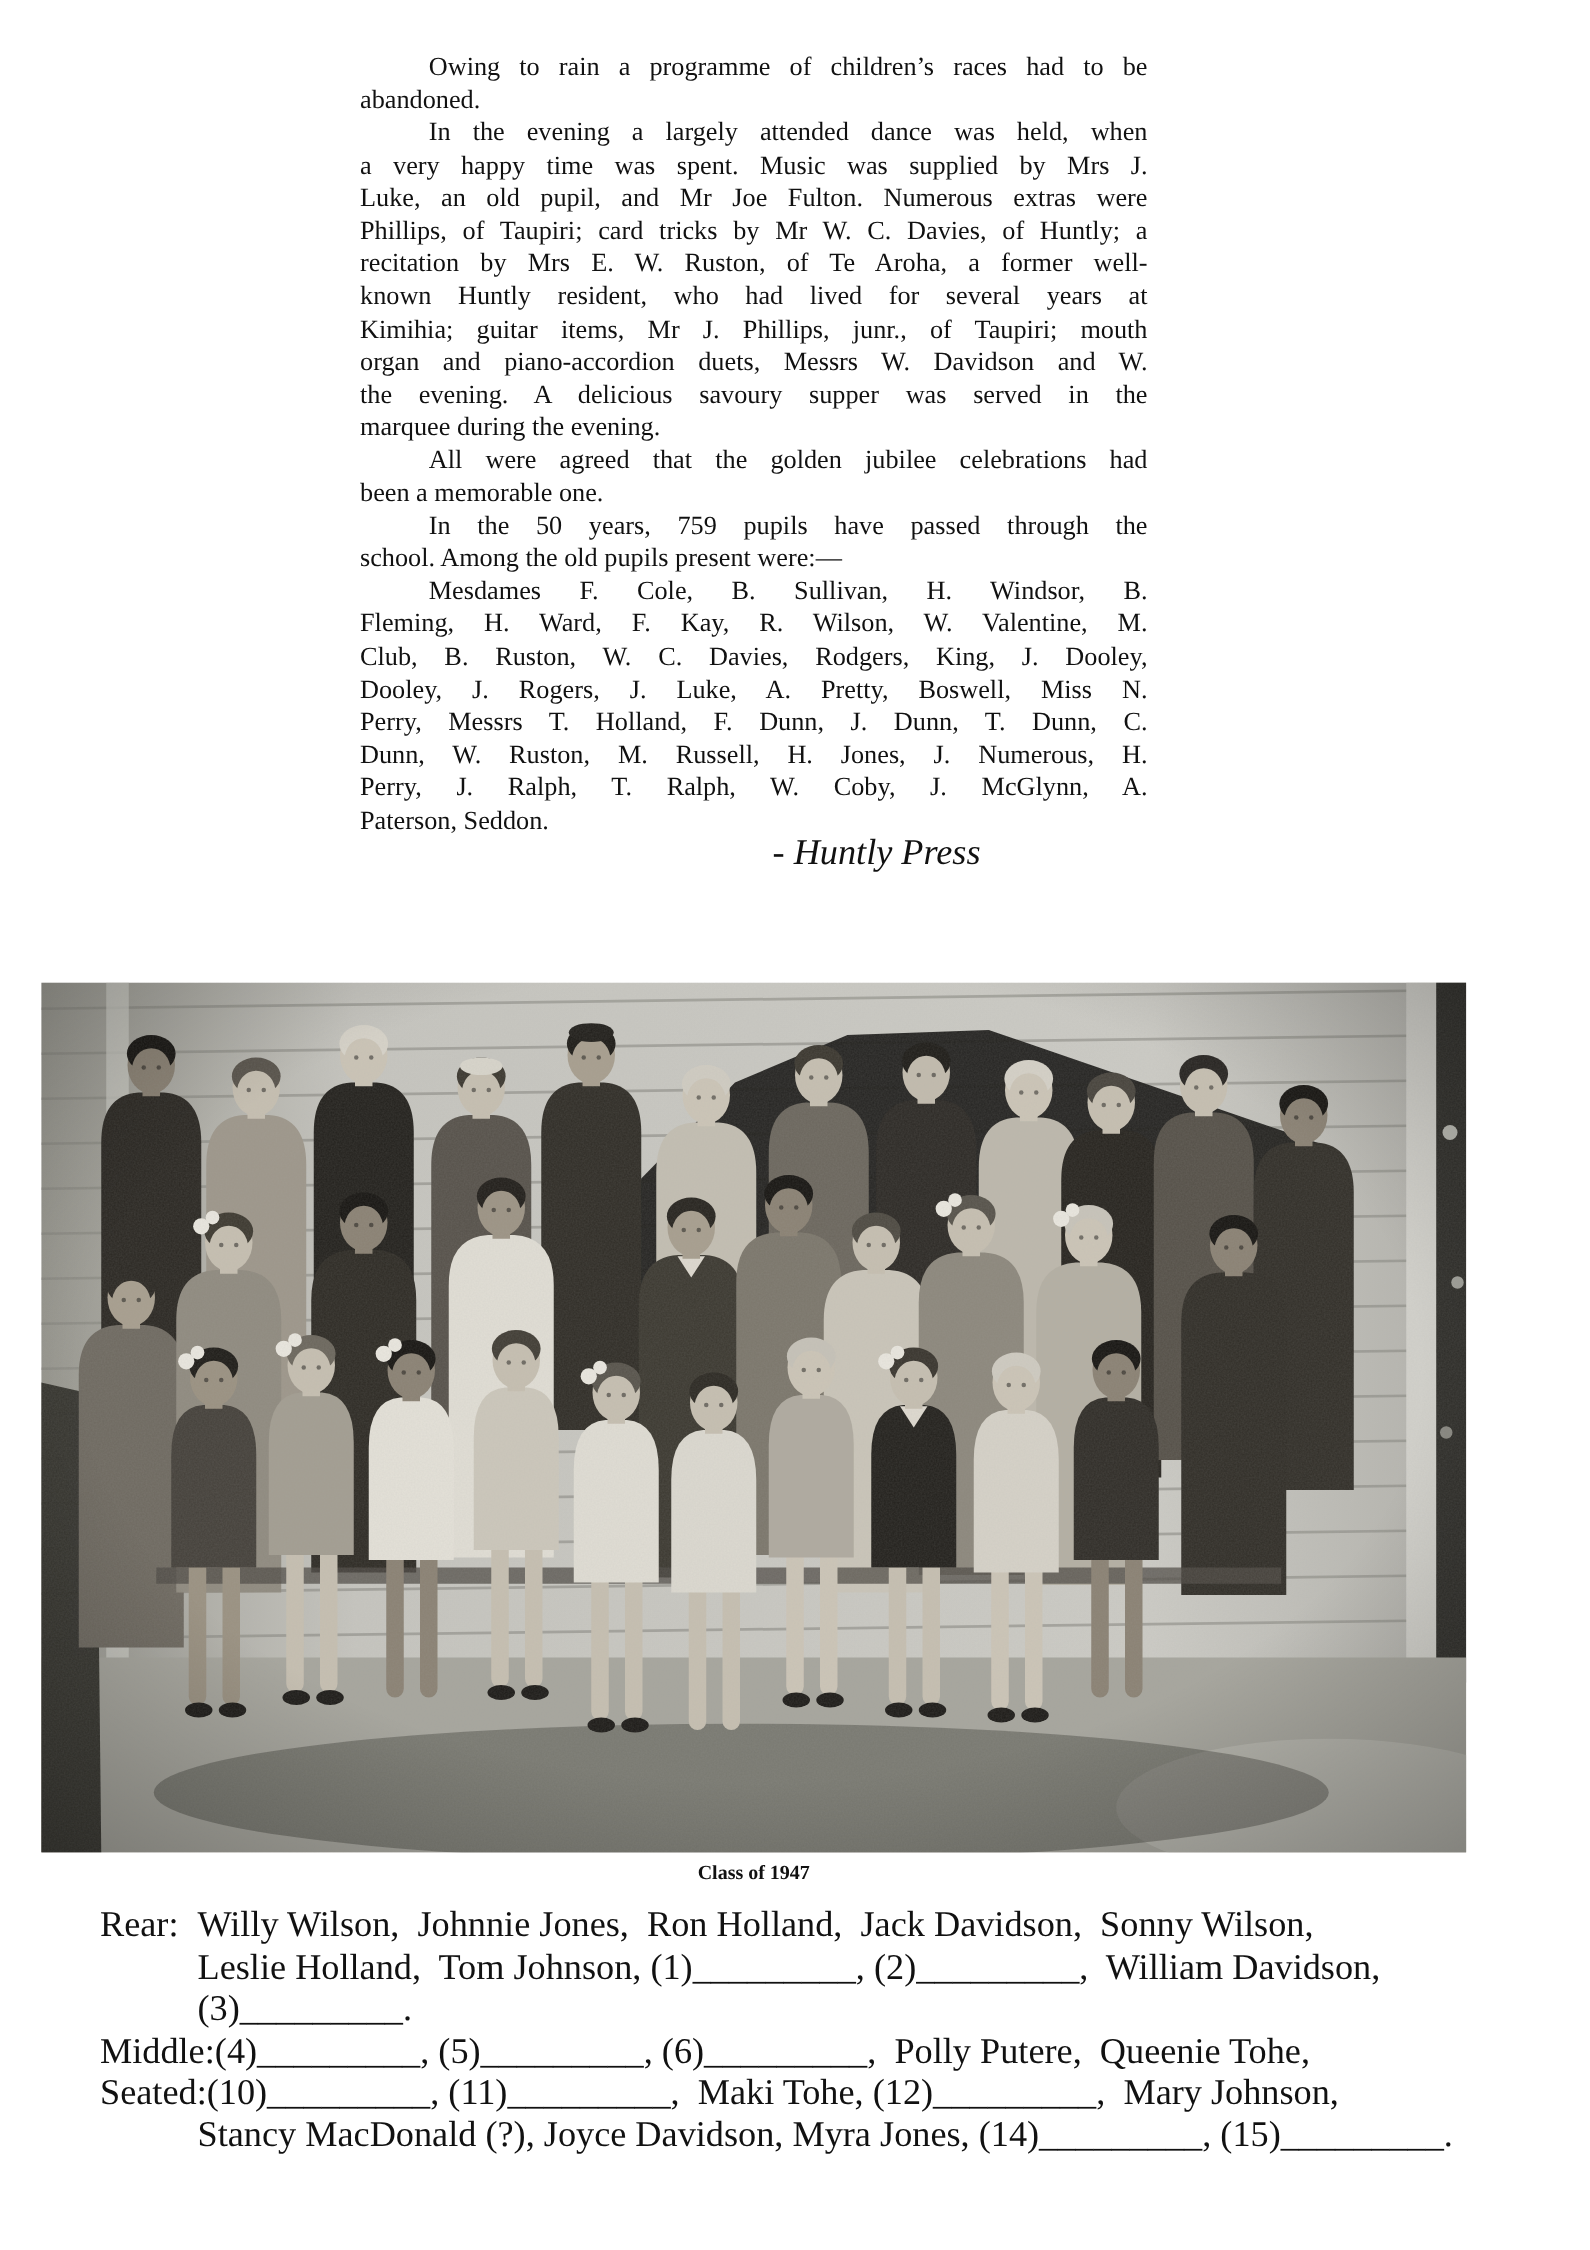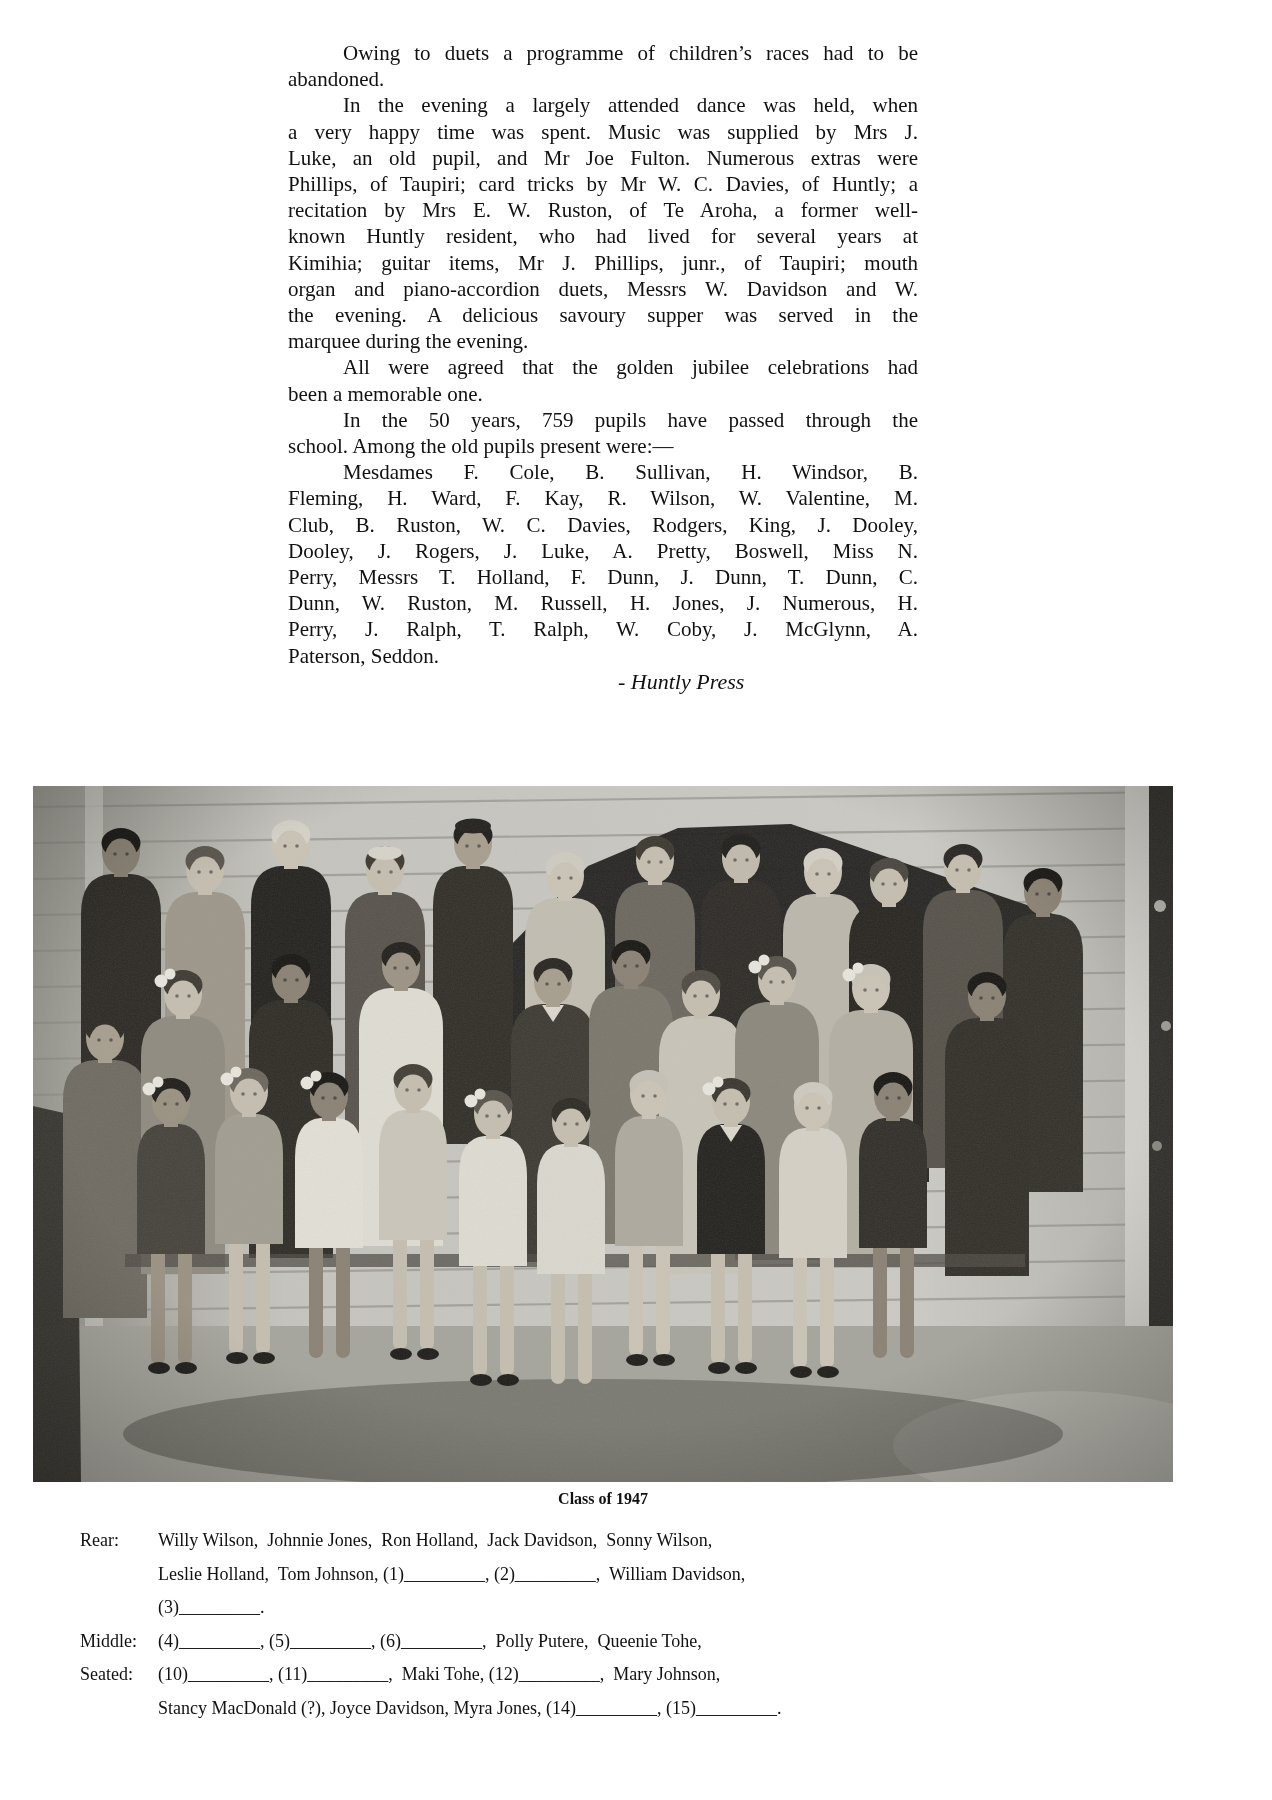--- a/index.html
+++ b/index.html
@@ -3,40 +3,40 @@
 <meta charset="utf-8">
 <style>
   html,body{margin:0;padding:0;background:#ffffff;}
   .page{position:relative;width:1272px;height:1800px;background:#ffffff;overflow:hidden;
         font-family:"Liberation Serif","DejaVu Serif",serif;color:#111;}
   
   .article{position:absolute;left:288px;top:40px;width:630px;font-size:21px;line-height:26.2px;}
   .tline{white-space:normal;}
   .tline.just{text-align:justify;text-align-last:justify;}
   .tline.ind{padding-left:55px;}
-  .byline{font-style:italic;padding-left:330px;font-size:22px;line-height:26.2px;}
+  .byline{font-style:italic;padding-left:330px;font-size:29px;line-height:26.2px;}
   
   .photo{position:absolute;left:33px;top:786px;width:1140px;height:696px;margin:0;}
   .photo svg{display:block;width:100%;height:100%;}
   
   .caption-title{position:absolute;left:33px;top:1490px;width:1140px;text-align:center;
                  font-weight:bold;font-size:16px;}
-  .caption-list{position:absolute;left:80px;top:1524px;width:1150px;font-size:18px;line-height:33.6px;}
+  .caption-list{position:absolute;left:80px;top:1524px;width:1150px;font-size:29px;line-height:33.6px;}
   .cap-line{display:flex;align-items:baseline;}
   .cap-label{flex:0 0 78px;white-space:pre;}
   .cap-text{white-space:pre-wrap;}
 </style>
 </head>
 <body>
 
 <div class="page">
 
   <div class="article">
 
-    <div class="tline just ind">Owing to duets a programme of children’s races had to be</div>
+    <div class="tline just ind">Owing to rain a programme of children’s races had to be</div>
       <div class="tline">abandoned.</div>
       <div class="tline just ind">In the evening a largely attended dance was held, when</div>
       <div class="tline just">a very happy time was spent. Music was supplied by Mrs J.</div>
       <div class="tline just">Luke, an old pupil, and Mr Joe Fulton. Numerous extras were</div>
       <div class="tline just">Phillips, of Taupiri; card tricks by Mr W. C. Davies, of Huntly; a</div>
       <div class="tline just">recitation by Mrs E. W. Ruston, of Te Aroha, a former well-</div>
       <div class="tline just">known Huntly resident, who had lived for several years at</div>
       <div class="tline just">Kimihia; guitar items, Mr J. Phillips, junr., of Taupiri; mouth</div>
       <div class="tline just">organ and piano-accordion duets, Messrs W. Davidson and W.</div>
       <div class="tline just">the evening. A delicious savoury supper was served in the</div>

